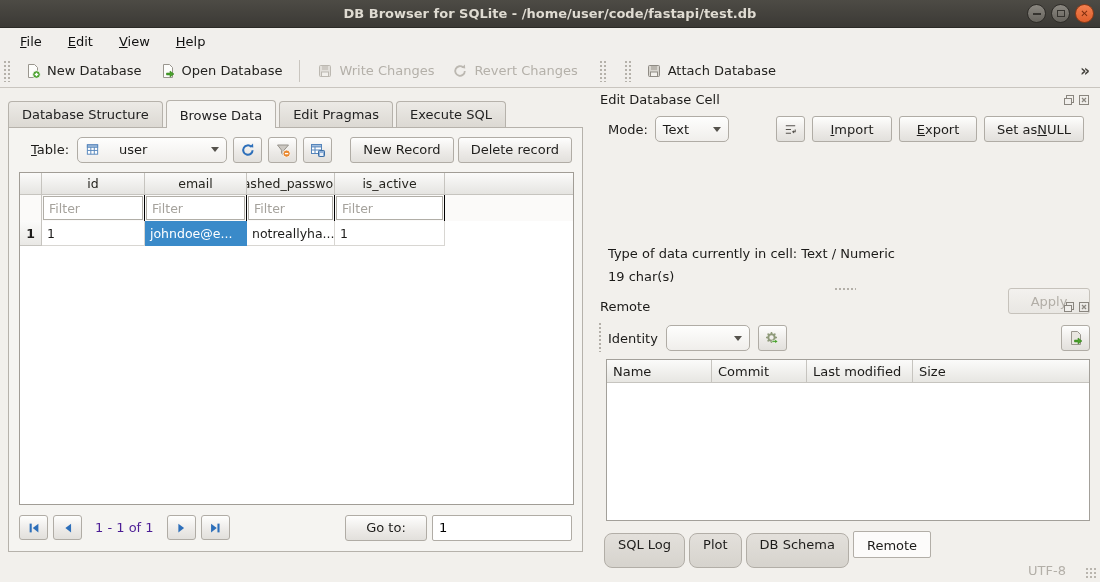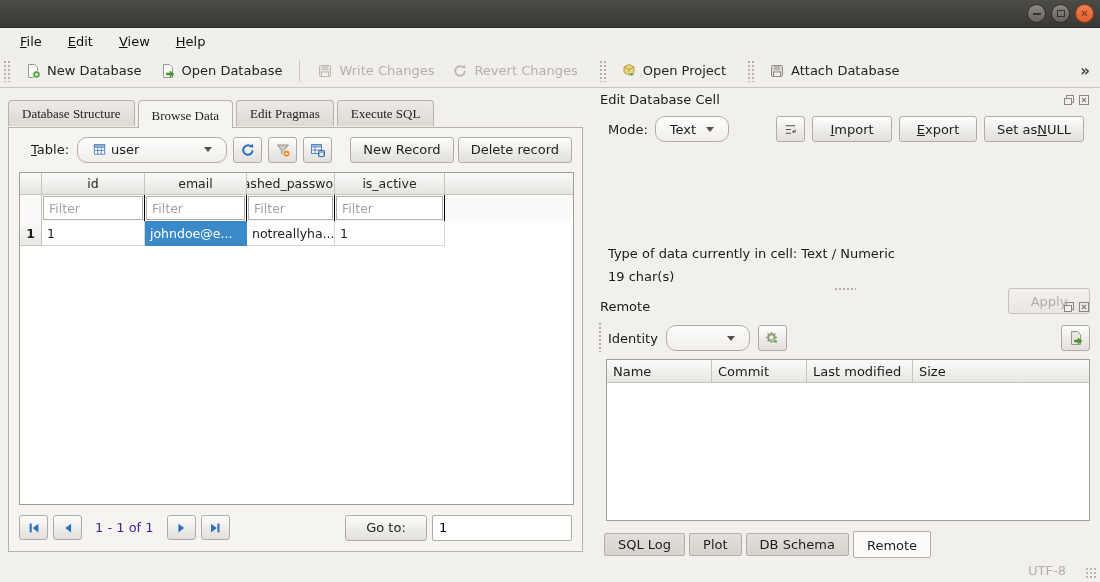--- a/index.html
+++ b/index.html
@@ -31,28 +31,28 @@
   .tb-btn { display:flex; align-items:center; gap:6px; padding:5px 9px; color:#242320; white-space:nowrap; }
   .tb-btn.disabled { color:#b4b0a9; }
   .tb-overflow { margin-left:auto; margin-right:10px; font-size:15px; font-weight:bold; color:#45433e; }
 
   
   .btn { display:inline-flex; align-items:center; justify-content:center; height:26px; padding:0 12px;
     background:linear-gradient(#fefefd,#eceae7 60%,#e2e0dc); border:1px solid #b0aca5; border-radius:3px; color:#1f1e1c; white-space:nowrap; }
   .btn.disabled { color:#b2aea7; background:linear-gradient(#f3f1ee,#e9e7e3); border-color:#c6c2bb;margin-top:37px; }
   .iconbtn { width:29px; padding:0; }
   .combo { display:inline-flex; align-items:center; height:26px; background:linear-gradient(#fefefd,#f0eeeb);
-    border:1px solid #b0aca5; border-radius:10px; padding:0 14px; gap:4px; }
+    border:1px solid #b0aca5; border-radius:5px; padding:0 7px; gap:19px; }
   .combo .carrow { width:0; height:0; border-left:4px solid transparent; border-right:4px solid transparent; border-top:5px solid #55524c; margin-left:auto; }
   .dotted-v { background-image:radial-gradient(#b3afa8 1px, transparent 1.2px); background-size:4px 4px; }
   u { text-decoration:underline; }
 
   
   .left-wrap { position:absolute; left:8px; top:100px; width:575px; height:452px; }
-  .tabbar { height:28px; display:flex; align-items:flex-start;font-family:Liberation Serif, serif; }
+  .tabbar { height:28px; display:flex; align-items:center; }
   .tab { padding:5px 13px 5px; background:linear-gradient(#eceae6,#dcd9d3); border:1px solid #b6b2ab; border-bottom:none;
     border-radius:4px 4px 0 0; margin-right:3px; height:26px; color:#222; }
   .tab.active { background:#f5f4f1; height:28px; position:relative; z-index:2; padding-top:7px; }
   .pane { position:absolute; left:0; top:27px; right:0; bottom:0; background:#f5f4f1; border:1px solid #b6b2ab; z-index:1; }
 
   .controls-row { position:absolute; left:10px; top:8px; right:10px; height:27px; display:flex; align-items:center;margin-left:12px; }
   .table-combo { width:150px; margin-left:8px; }
   .tool-ico { margin-left:6px; }
   .rec-btns { margin-left:auto; display:flex; gap:4px; }
 
@@ -95,35 +95,36 @@
   .remote-btns { top:211px; }
   .remote-handle { position:absolute; left:0px; top:232px; width:5px; height:30px; }
   .identity-row { position:absolute; left:10px; top:235px; right:2px; height:26px; display:flex; align-items:center; gap:8px; }
   .identity-combo { width:84px; }
   .push-btn { margin-left:auto; }
   .remote-table { position:absolute; left:8px; right:2px; top:269px; height:162px; border:1px solid #a3a09a; background:#fff; }
   .rt-header { display:flex; height:23px; background:linear-gradient(#fbfbfa,#e7e6e2); border-bottom:1px solid #c6c4bf; }
   .rt-header .hc { display:flex; align-items:center; padding:0 6px; border-right:1px solid #c6c4bf; font-size:13px; color:#1c1b19; white-space:nowrap; overflow:hidden; }
 
   .btabs { position:absolute; left:6px; top:441px; display:flex; align-items:flex-start; }
-  .btab { padding:3px 13px; height:23px; background:linear-gradient(#e3e0db,#d6d3cd); border:1px solid #b2aea7; border-radius:2px; margin-right:4px; margin-top:2px; color:#1d1c1a; }
+  .btab { padding:3px 13px; height:35px; background:linear-gradient(#e3e0db,#d6d3cd); border:1px solid #b2aea7; border-radius:8px; margin-right:4px; margin-top:2px; color:#1d1c1a; }
   .btab.active { background:#fcfbfa; height:27px; margin-top:0; padding-top:6px; border-radius:2px; }
 
   
   .statusbar { position:absolute; left:0; bottom:0; width:1100px; height:24px; display:flex; align-items:center; justify-content:flex-end; }
   .encoding { color:#b3afa8; margin-right:34px; }
   .grip { position:absolute; right:3px; bottom:3px; width:12px; height:12px;
     background-image:radial-gradient(#b9b5ae 1px, transparent 1.2px); background-size:4px 4px; }
 
   svg { display:block; }
 </style>
 </head>
 <body>
 
 <div class="titlebar">
+  <span class="title">DB Browser for SQLite - /home/user/code/fastapi/test.db</span>
   <div class="win-controls">
     <div class="wbtn">
         <div class="bar"></div>
       </div>
     <div class="wbtn">
         <div class="sq"></div>
       </div>
     <div class="wbtn close">
         <span>✕</span>
       </div>
@@ -171,28 +172,20 @@
   <div class="tb-btn disabled">
     <svg width="16" height="16" viewBox="0 0 16 16">
         <path d="M12.8 8a4.8 4.8 0 1 1-1.6-3.6" fill="none" stroke="#bcb8b1" stroke-width="1.8"></path>
         <path d="M12.9 1.6l.3 3.8-3.7-.6z" fill="#bcb8b1"></path>
       </svg>
     <span>Revert Changes</span>
   </div>
 
   <div class="tb-handle" style="margin-left:12px"></div>
 
-  <div class="tb-btn">
-    <svg width="16" height="16" viewBox="0 0 16 16">
-        <path d="M8 1.5l5 2.5v5.5L8 12 3 9.5V4z" fill="#eed47e" stroke="#b89b3e"></path>
-        <path d="M3 4l5 2.5L13 4M8 6.5V12" fill="none" stroke="#b89b3e"></path>
-        <path d="M7 10.2h3V8.8l3.5 2.4L10 13.6v-1.4H7z" fill="#4aa02c" stroke="#fff" stroke-width="0.6"></path>
-      </svg>
-    <span>Open Project</span>
-  </div>
 
 
   <div class="tb-handle" style="margin-left:12px"></div>
 
   <div class="tb-btn">
     <svg width="16" height="16" viewBox="0 0 16 16">
         <rect x="2.5" y="2.5" width="11" height="11" rx="1" fill="#d9d6d0" stroke="#8f8b84"></rect>
         <rect x="5" y="3" width="6" height="4" fill="#b9b5ae"></rect>
         <rect x="4.5" y="9" width="7" height="4.5" fill="#f2f0ec" stroke="#8f8b84"></rect>
       </svg>

